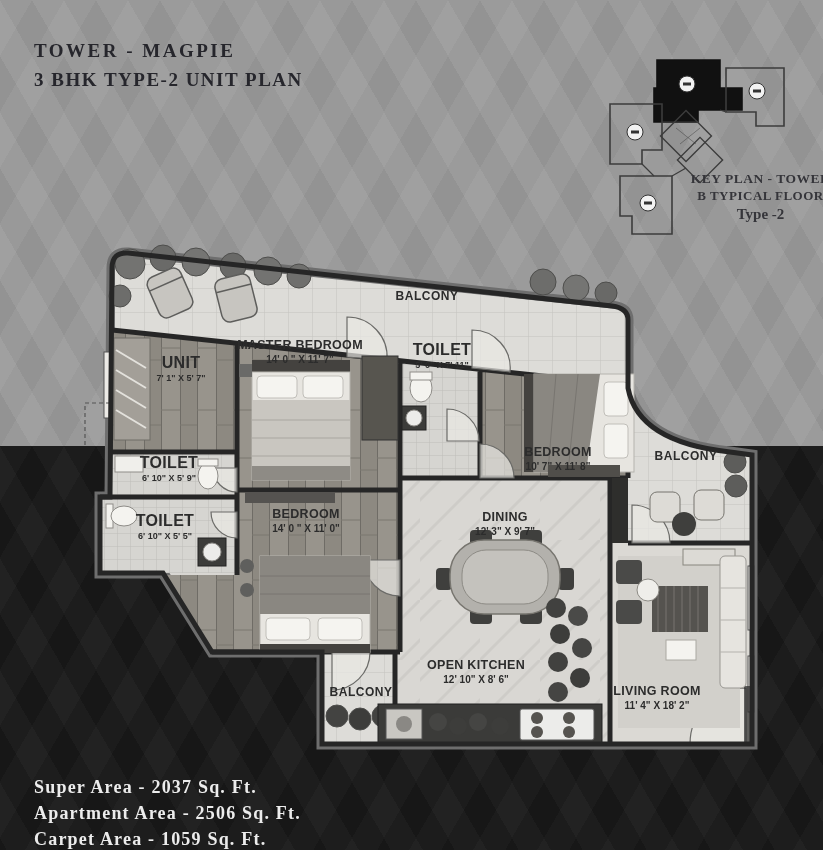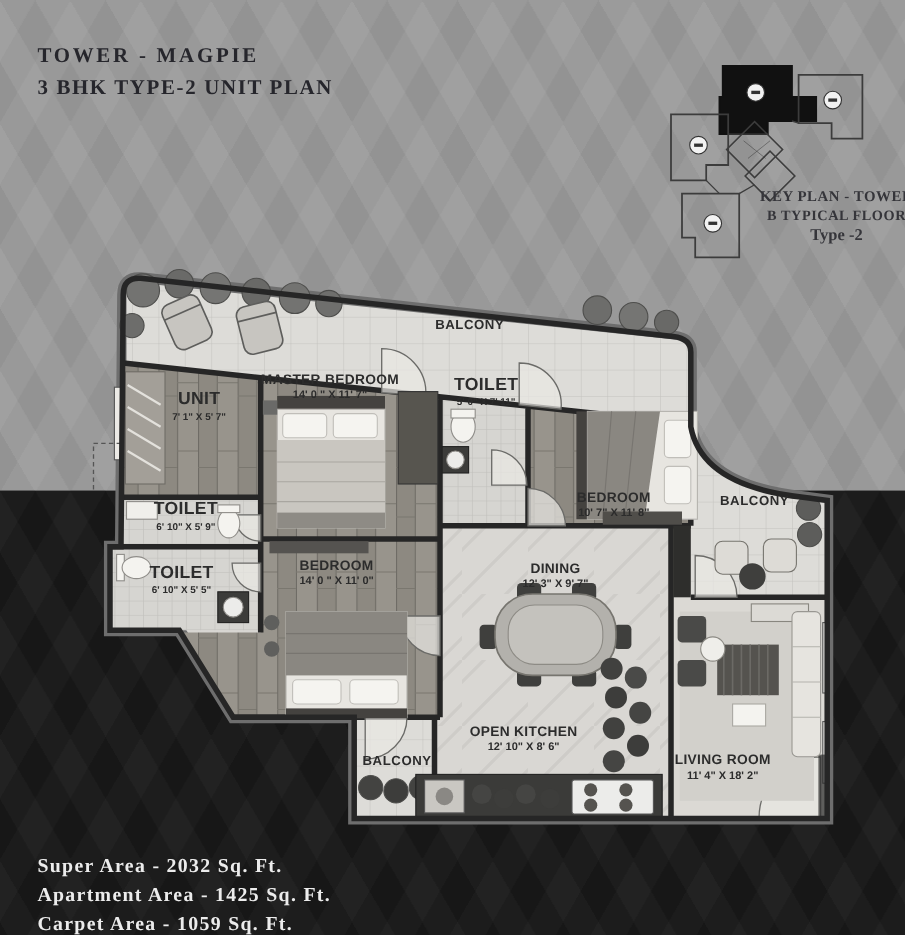--- a/index.html
+++ b/index.html
@@ -334,17 +334,17 @@
   </div>
   <div class="room-label balcony" style="left:361px;top:692px;">
     <span class="rname">BALCONY</span>
   </div>
   <div class="room-label" style="left:657px;top:698px;">
     <span class="rname">LIVING ROOM</span>
     <span class="rdims">11' 4" X 18' 2"</span>
   </div>
 
   <div class="areas">
-    <div>Super Area - 2032 Sq. Ft.</div>
-    <div>Apartment Area - 1425 Sq. Ft.</div>
+    <div>Super Area - 2037 Sq. Ft.</div>
+    <div>Apartment Area - 2506 Sq. Ft.</div>
     <div>Carpet Area - 1059 Sq. Ft.</div>
   </div>
 </div>
 
 </body></html>

